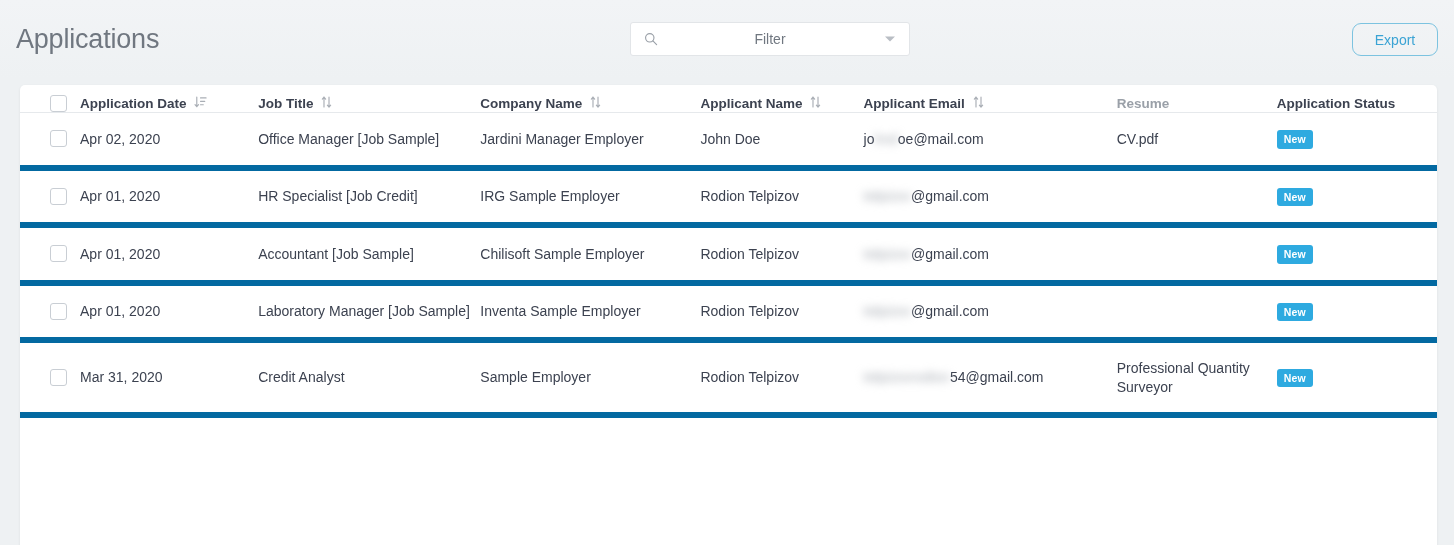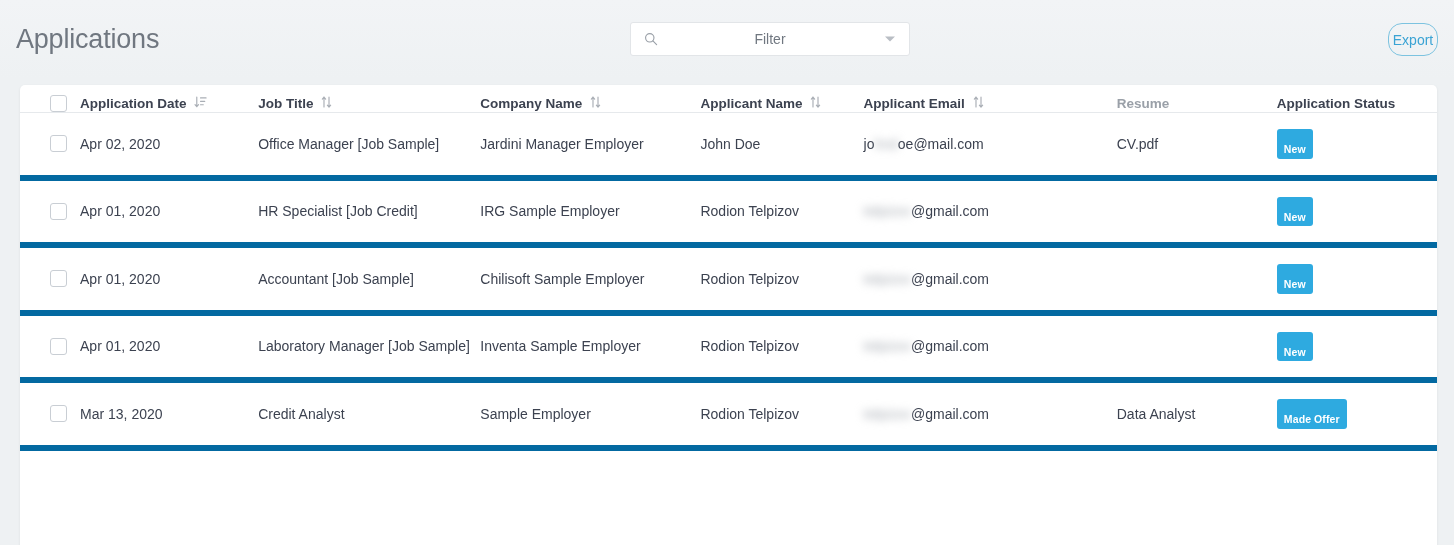--- a/index.html
+++ b/index.html
@@ -78,24 +78,24 @@
     width: 0; height: 0;
     border-left: 5px solid transparent;
     border-right: 5px solid transparent;
     border-top: 5px solid #b9bec4;
   }
 
   .export-btn {
     position: absolute;
     right: 16px;
     top: 23px;
-    width: 50px;
+    width: 86px;
     height: 33px;
     border: 1px solid #7cc3e0;
-    border-radius: 14px;
+    border-radius: 9px;
     background: transparent;
     color: #3aa3d4;
     font-size: 14px;
     font-family: "Liberation Sans", sans-serif;
     cursor: pointer;
     display: flex;
     align-items: center;
     justify-content: center;
     margin-left: 20px;
   }
@@ -209,21 +209,21 @@
     cursor: pointer;
   }
 
   
   .badge {
     display: inline-block;
     background: #2eaae0;
     color: #ffffff;
     font-size: 10.5px;
     font-weight: bold;
-    padding: 15px 7px 3px 7px;
+    padding: 4px 7px 3px 7px;
     border-radius: 3px;
     line-height: 1.1;
     letter-spacing: 0.1px;
     white-space: nowrap;
   }
 
   
   .redact {
     display: inline-block;
     filter: blur(4px);
@@ -397,23 +397,23 @@
           <td class="cell-company">Inventa Sample Employer</td>
           <td class="cell-applicant">Rodion Telpizov</td>
           <td class="cell-email"><span class="redact">telpizov</span><span>@gmail.com</span></td>
           <td class="cell-resume"></td>
           <td><span class="badge">New</span></td>
         </tr>
         <tr>
           <td class="col-check" style="padding-left: 30px;">
             <span class="chk"></span>
           </td>
-          <td class="cell-date">Mar 13, 2020</td>
+          <td class="cell-date">Mar 31, 2020</td>
           <td class="cell-job">Credit Analyst</td>
           <td class="cell-company">Sample Employer</td>
           <td class="cell-applicant">Rodion Telpizov</td>
-          <td class="cell-email"><span class="redact">telpizov</span><span>@gmail.com</span></td>
-          <td class="cell-resume">Data Analyst</td>
-          <td><span class="badge">Made Offer</span></td>
+          <td class="cell-email"><span class="redact">telpizovrodion</span><span>54@gmail.com</span></td>
+          <td class="cell-resume">Professional Quantity Surveyor</td>
+          <td><span class="badge">New</span></td>
         </tr>
       </tbody>
   </table>
 </div>
 
 </body></html>

